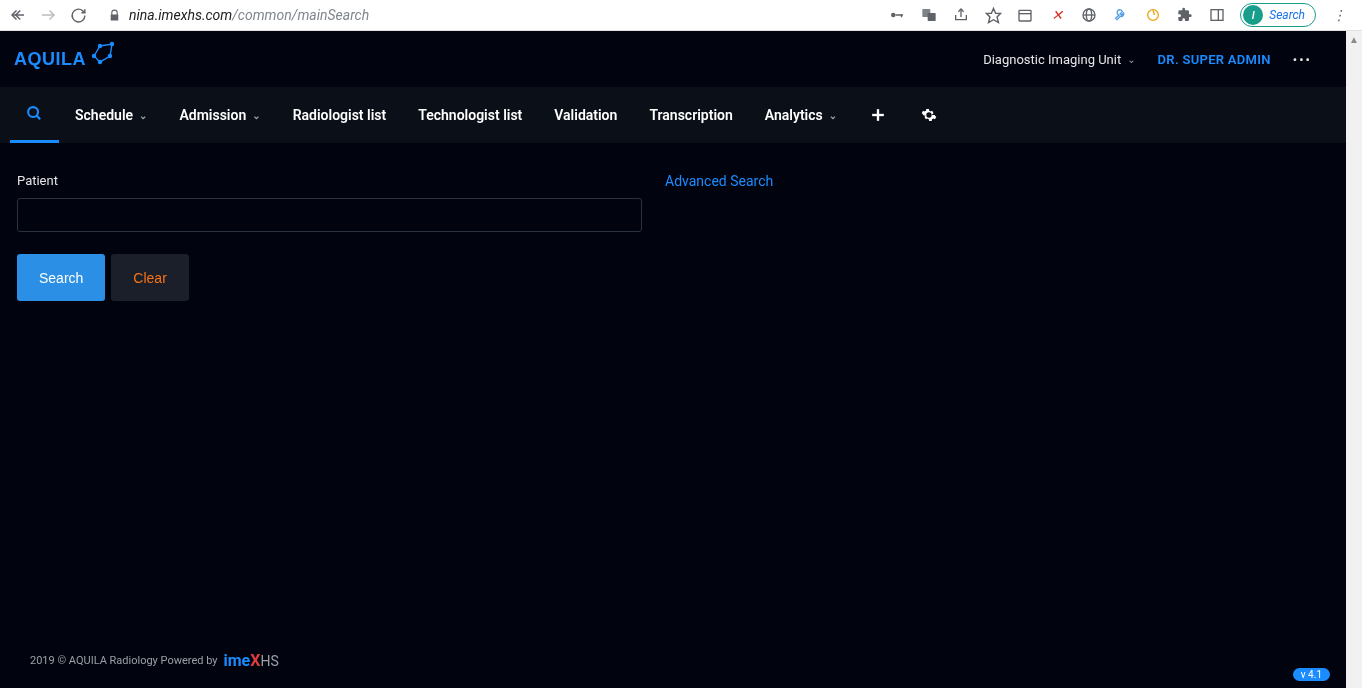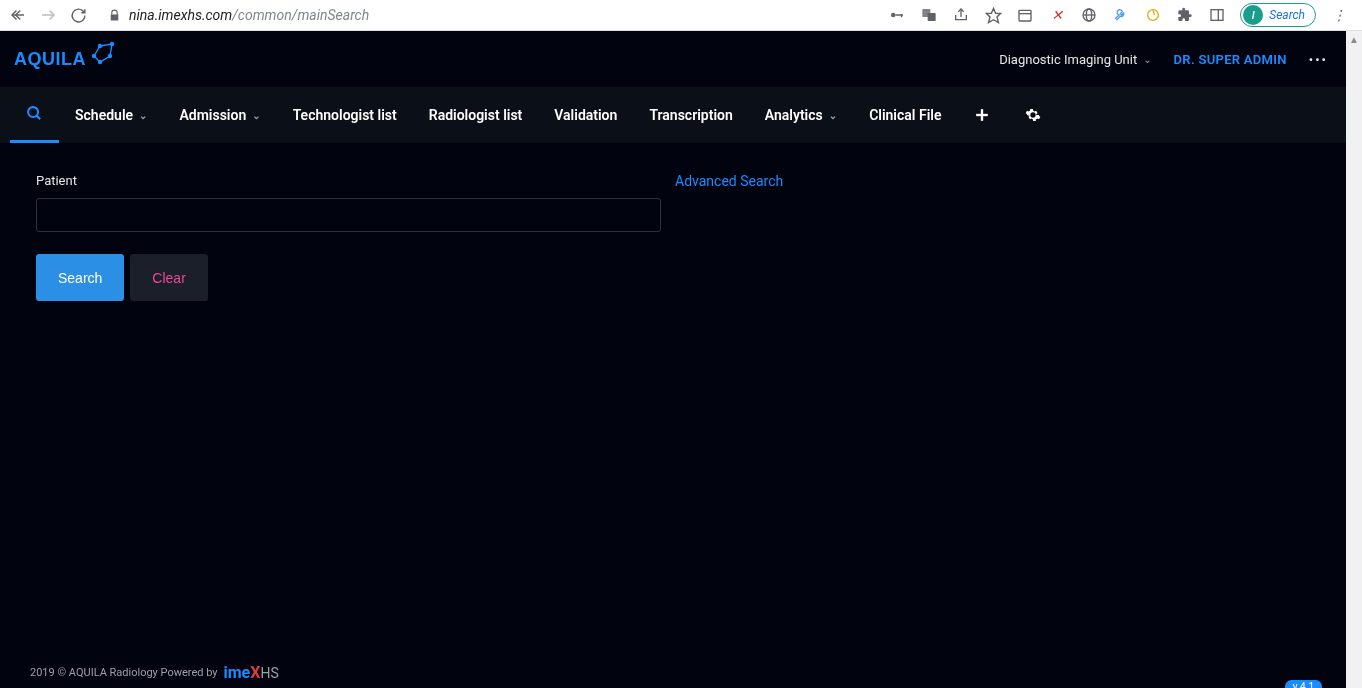--- a/index.html
+++ b/index.html
@@ -50,21 +50,21 @@
     height: calc(688px - 31px);
     display:flex; flex-direction:column;
     position:relative;
     color:#fff;
   }
 
   
   .app-header {
     height:56px;
     display:flex; align-items:center; justify-content:space-between;
-    padding:0 18px 0 14px;
+    padding:0 34px 0 14px;
   }
   .logo { display:flex; align-items:center; gap:4px;}
   .logo-text {
     color:#1a8cff; font-weight:700; font-size:18px; letter-spacing:0.5px;
     font-family: Arial, sans-serif;
   }
   .logo-shape { position:relative; width:26px; height:26px; margin-top:-12px;}
   .header-right { display:flex; align-items:center; gap:22px; font-size:13px;}
   .unit-dd { display:flex; align-items:center; gap:6px; color:#e6e6e6; cursor:pointer;}
   .user-name { color:#1a8cff; font-weight:600; letter-spacing:0.3px;}
@@ -89,53 +89,53 @@
   .nav-item.search-tab {
     color:#1a8cff;
     border-bottom:3px solid #1a8cff;
   }
   .nav-item.search-tab .sicon { color:#1a8cff; }
   .chev { font-size:10px; color:#9aa0a6;}
   .nav-icon-only { padding:0 18px; font-size:16px;}
 
   
   .content {
-    padding:30px 36px;
-    display:flex; gap:14px;
+    padding:30px 17px;
+    display:flex; gap:23px;
     align-items:flex-start;
   }
   .search-box { display:flex; flex-direction:column;}
   .label { font-size:13px; color:#e6e6e6; margin-bottom:10px;}
   .text-input {
     width:625px; height:34px;
     background:transparent;
     border:1px solid #2a3140;
     border-radius:3px;
     color:#fff; font-size:14px; padding:0 10px;
     outline:none;
   }
   .btn-row { display:flex; gap:6px; margin-top:22px;}
   .btn {
     height:47px; padding:0 22px;
     display:flex; align-items:center; justify-content:center;
     font-size:14px; border-radius:3px; border:none; cursor:pointer;
   }
   .btn-primary { background:#2b8fe6; color:#fff;}
-  .btn-secondary { background:#1a1f29; color:#ec4899;}
+  .btn-secondary { background:#1a1f29; color:#f97316;}
   .adv-link {
     color:#1a8cff; font-size:14px;
     cursor:pointer;
   }
 
   
   .footer {
-    position:absolute; bottom:0; left:0; right:0;
+    position:absolute; bottom:12px; left:0; right:0;
     height:32px;
     display:flex; align-items:center; justify-content:space-between;
-    padding:0 24px 0 30px;
+    padding:0 16px 0 30px;
     font-size:11px; color:#9aa0a6;
   }
   .footer-left { display:flex; align-items:center; gap:6px;}
   .imex { color:#1a8cff; font-weight:700; font-size:16px;}
   .imex .x { color:#e03a3a;}
   .imex .hs { color:#9aa0a6; font-weight:400; font-size:14px;}
   .version-pill {
     background:#1a8cff; color:#fff; font-size:10px;
     padding:1px 8px; border-radius:9px;margin-top:28px;
   }
@@ -301,37 +301,34 @@
     </div>
     <div class="nav-item">
       <span>Schedule</span>
       <span class="chev">⌄</span>
     </div>
     <div class="nav-item">
       <span>Admission</span>
       <span class="chev">⌄</span>
     </div>
     <div class="nav-item">
+      <span>Radiologist list</span>
+    </div>
+    <div class="nav-item">
       <span>Technologist list</span>
-    </div>
-    <div class="nav-item">
-      <span>Radiologist list</span>
     </div>
     <div class="nav-item">
       <span>Validation</span>
     </div>
     <div class="nav-item">
       <span>Transcription</span>
     </div>
     <div class="nav-item">
       <span>Analytics</span>
       <span class="chev">⌄</span>
-    </div>
-    <div class="nav-item">
-      <span>Clinical File</span>
     </div>
     <div class="nav-item nav-icon-only">
       <span>
         <svg width="14" height="14" viewBox="0 0 24 24" fill="currentColor">
             <rect x="10" y="2" width="4" height="20"></rect>
             <rect x="2" y="10" width="20" height="4"></rect>
           </svg>
       </span>
     </div>
     <div class="nav-item nav-icon-only">

